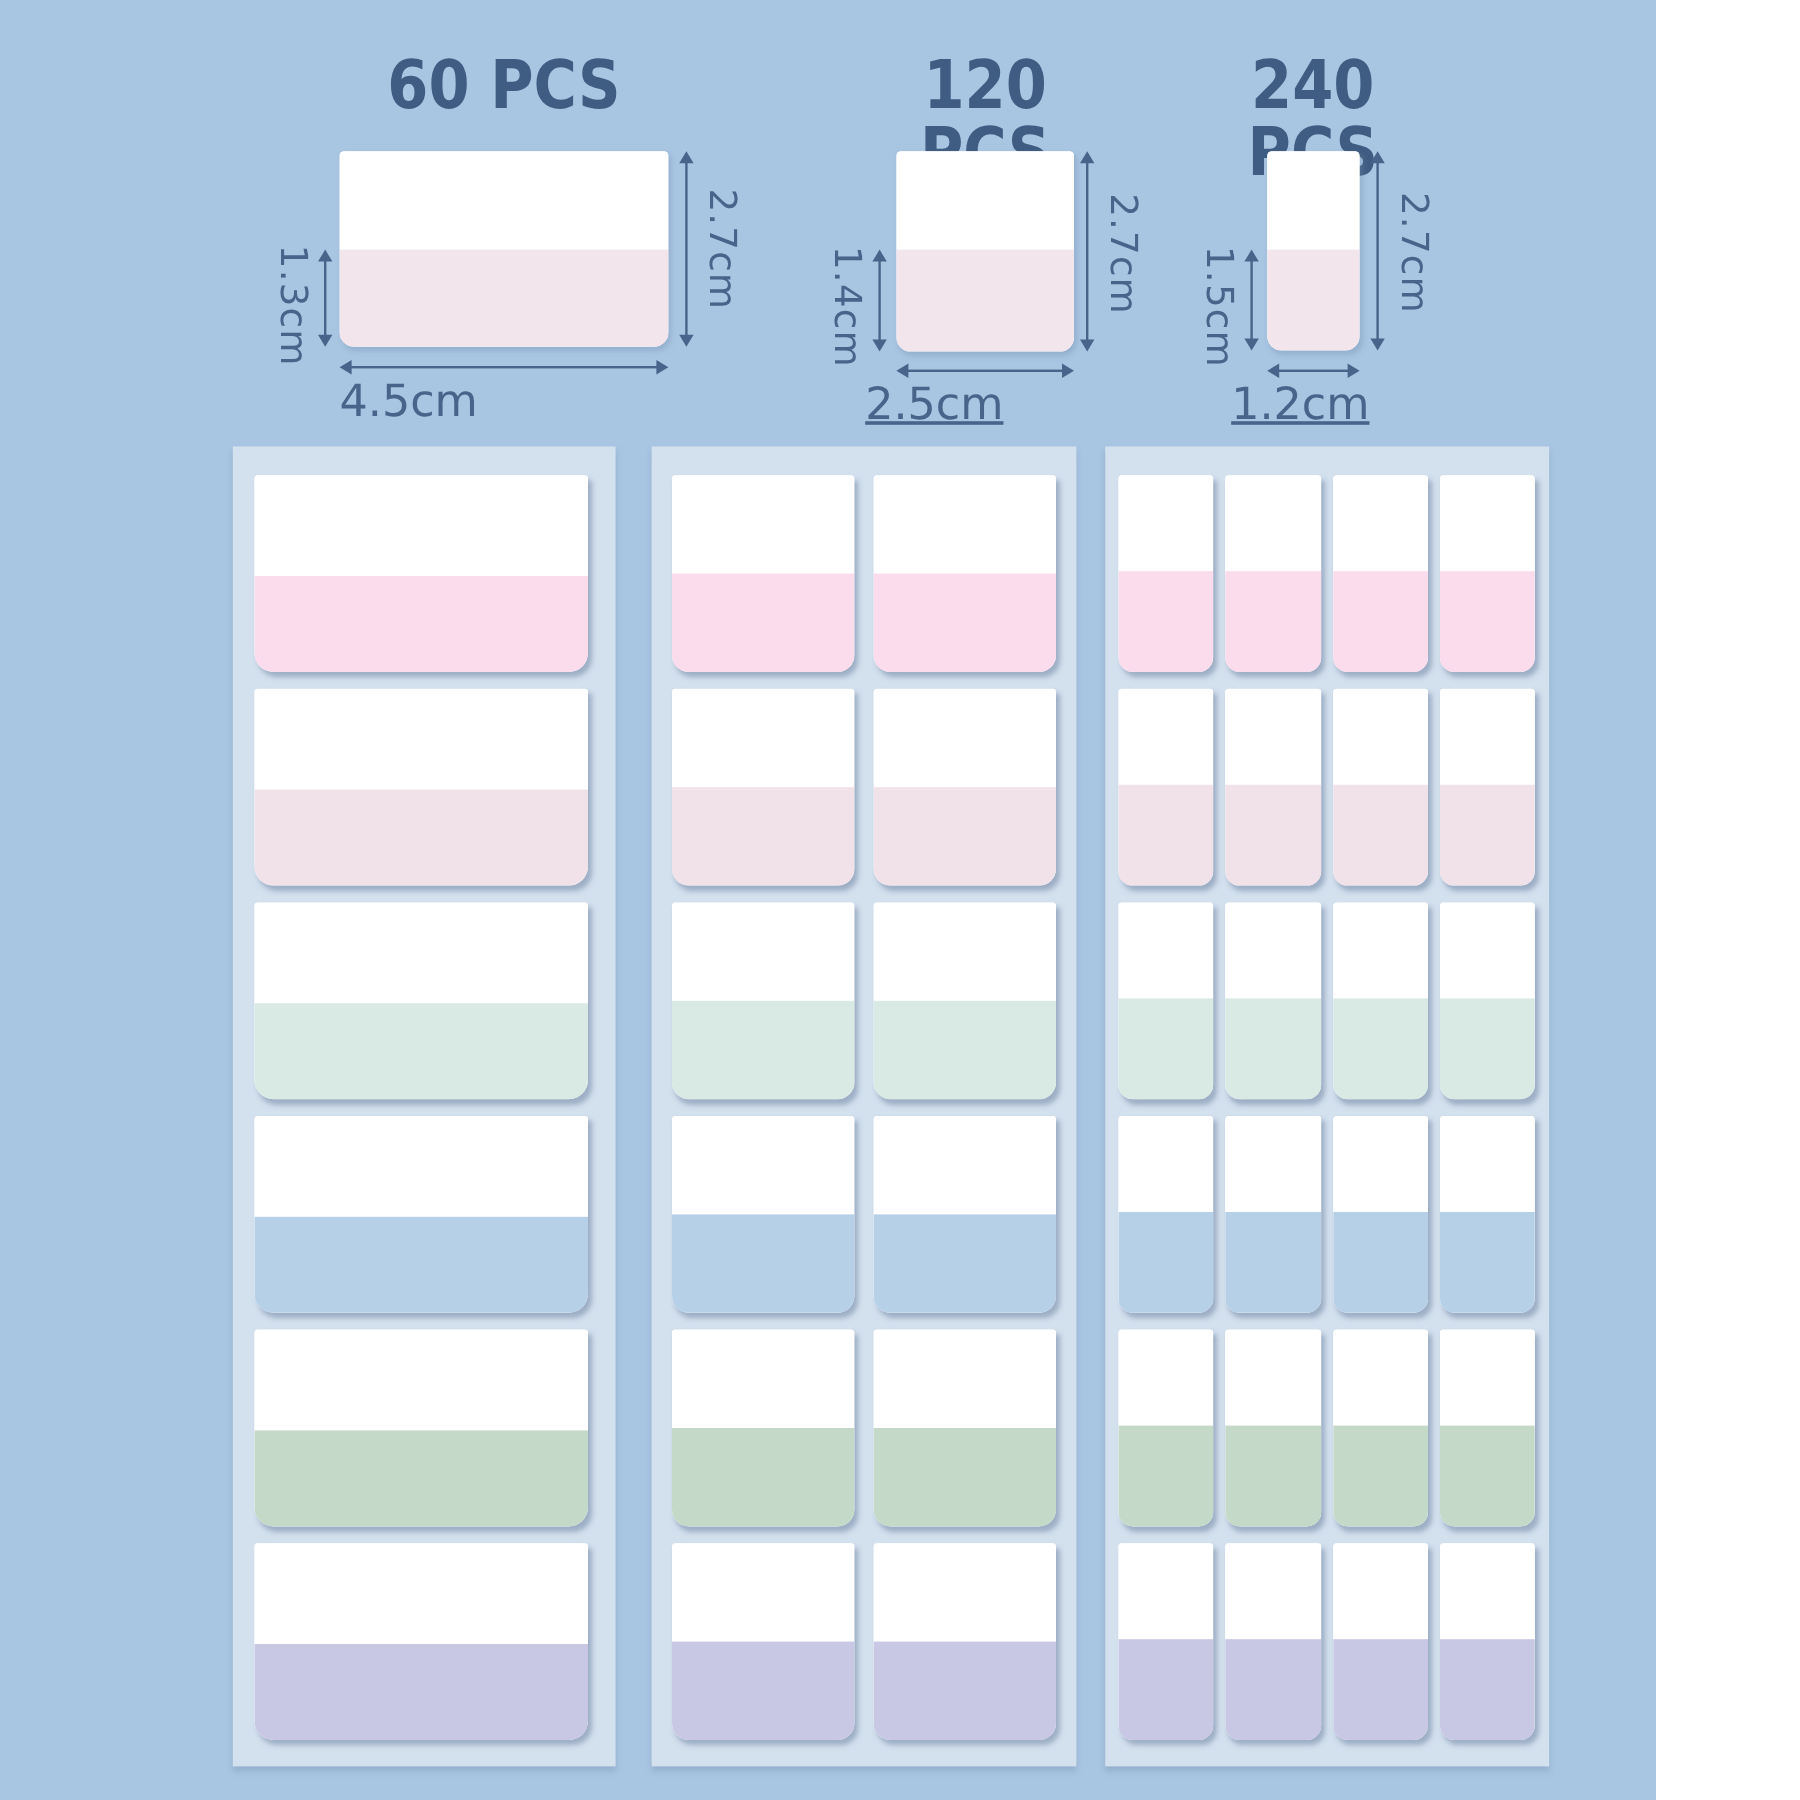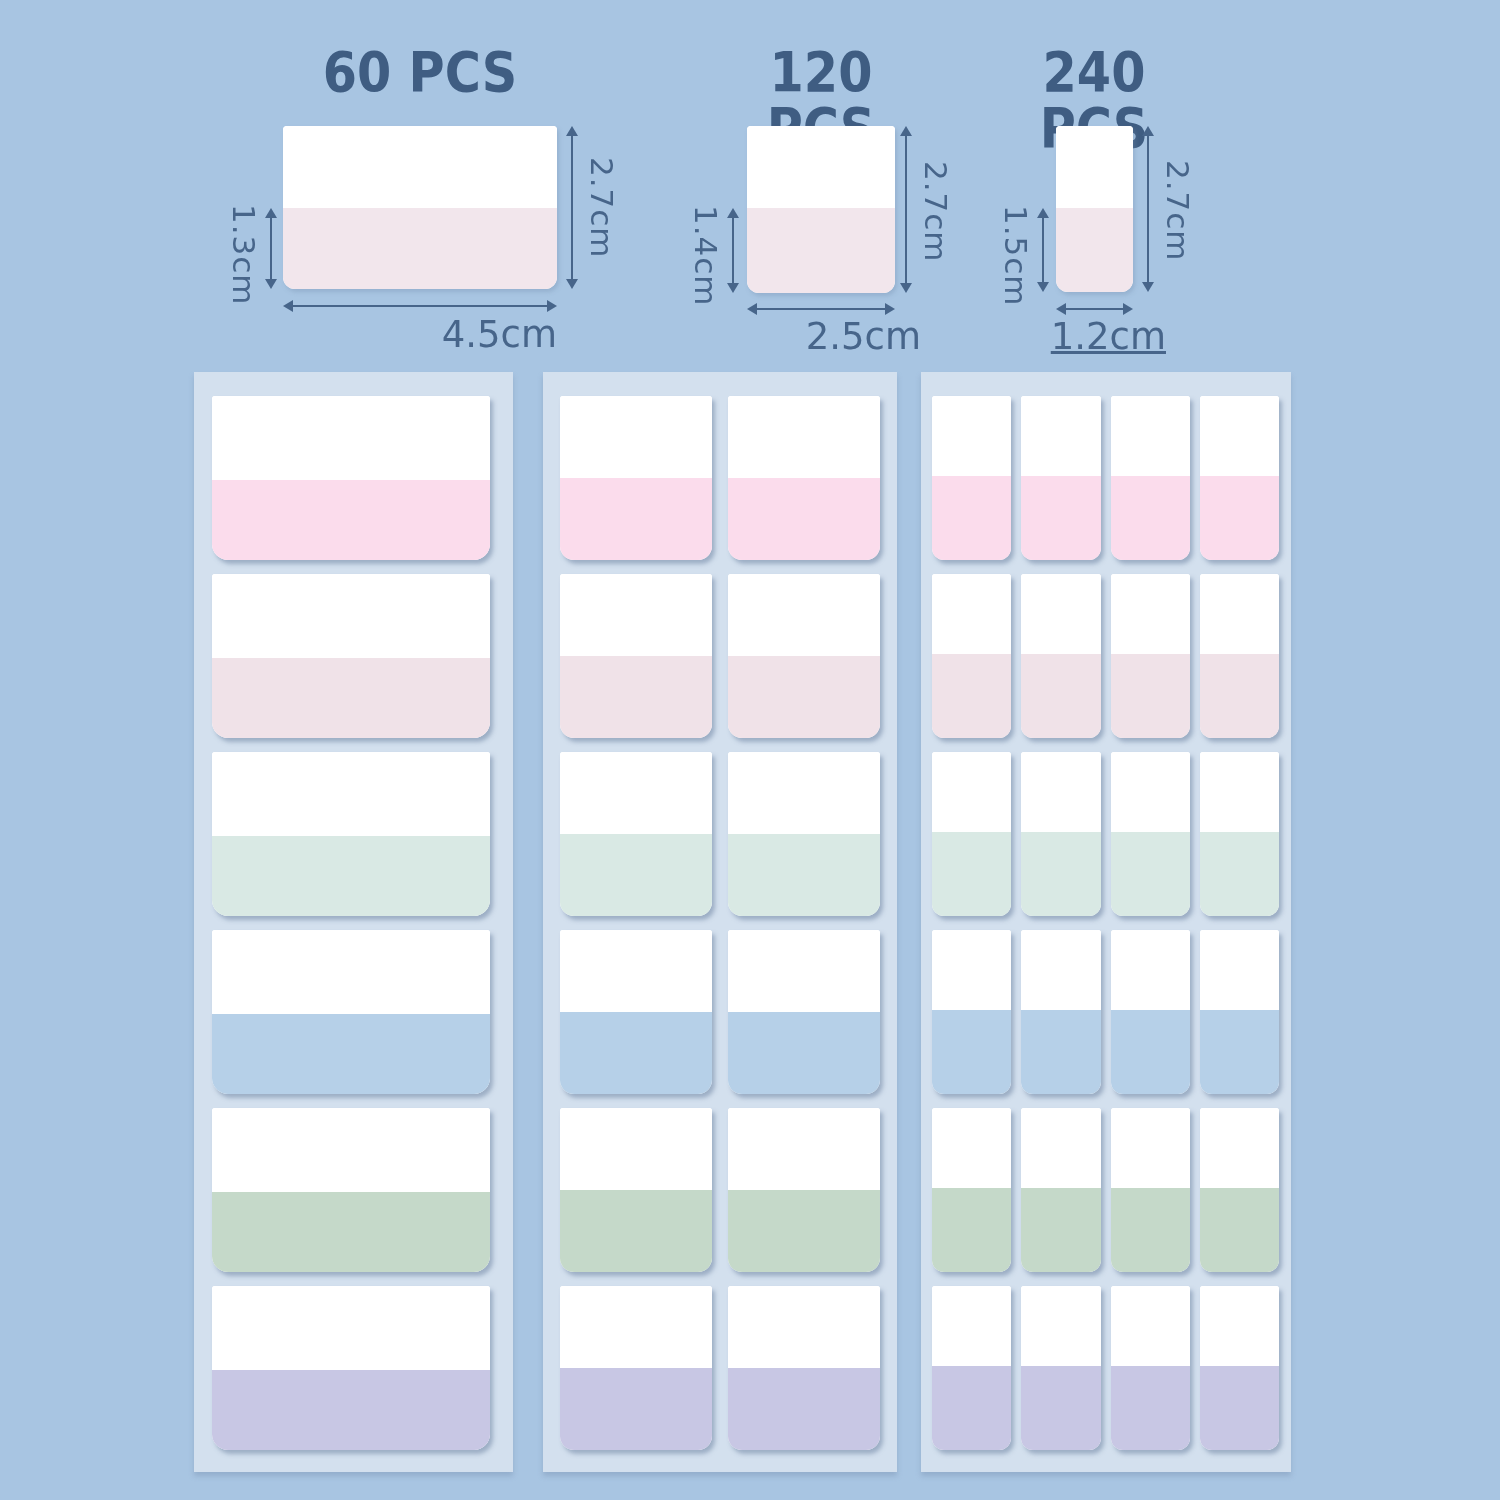--- a/index.html
+++ b/index.html
@@ -10,21 +10,21 @@
     --dband:#f2e6ec;
     --c0:#fbdcec;
     --c1:#f0e2e8;
     --c2:#d9e9e4;
     --c3:#b6d0e8;
     --c4:#c5d9c9;
     --c5:#c8c7e4;
   }
   html,body{margin:0;padding:0;}
   body{font-family:"DejaVu Sans",sans-serif;}
-  .stage{position:relative;width:1500px;height:1500px;background:var(--bg);overflow:hidden;}
+  .stage{position:relative;width:1380px;height:1500px;background:var(--bg);overflow:hidden;}
 
   
   .heading{position:absolute;text-align:center;font-size:56px;font-weight:bold;
     color:var(--heading);line-height:1;transform:scaleX(.88);}
 
   
   .dtab{position:absolute;display:flex;flex-direction:column;background:#fff;
     border-radius:4px 4px 12px 12px;overflow:hidden;
     box-shadow:2px 3px 4px rgba(116,140,172,.35);}
   .dtab .w{flex:1;background:#fff;}
@@ -40,21 +40,21 @@
   .harrow{position:absolute;height:12px;}
   .harrow .ln{position:absolute;top:5px;left:8px;right:8px;height:2px;background:var(--dim);}
   .harrow::before,.harrow::after{content:"";position:absolute;top:0;
     border-top:6px solid transparent;border-bottom:6px solid transparent;}
   .harrow::before{left:0;border-right:10px solid var(--dim);}
   .harrow::after{right:0;border-left:10px solid var(--dim);}
 
   
   .vlabel{position:absolute;writing-mode:vertical-rl;text-orientation:mixed;
     text-align:center;font-size:31px;color:var(--dim);width:40px;line-height:40px;letter-spacing:1px;}
-  .hlabel{position:absolute;text-align:right;font-size:37px;color:var(--dim);}
+  .hlabel{position:absolute;text-align:left;font-size:37px;color:var(--dim);}
 
   
   .sheet{position:absolute;box-sizing:border-box;background:var(--sheet);
     display:flex;flex-direction:column;gap:14px;
     box-shadow:0 4px 5px rgba(116,140,172,.38);}
   .trow{display:flex;flex:none;height:164px;}
   .sheetB .trow{gap:16px;}
   .sheetC .trow{gap:10px;}
   .tab{height:164px;display:flex;flex-direction:column;background:#fff;overflow:hidden;
     box-shadow:3px 4px 4px rgba(104,126,158,.5);}
@@ -101,21 +101,21 @@
       <i class="ln"></i>
     </div>
   <div class="vlabel" style="left:916px;top:128px;height:167px;">2.7cm</div>
   <div class="varrow" style="left:727px;top:208px;height:85px;">
       <i class="ln"></i>
     </div>
   <div class="vlabel" style="left:686px;top:205px;height:90px;">1.4cm</div>
   <div class="harrow" style="left:747px;top:303px;width:148px;">
       <i class="ln"></i>
     </div>
-  <div class="hlabel" style="left:721px;top:315px;width:200px;">2.5cm</div>
+  <div class="hlabel" style="left:721px;top:315px;width:200px;text-decoration:underline;">2.5cm</div>
 
   <div class="heading" style="left:969px;top:44px;width:250px;">240 PCS</div>
   <div class="dtab" style="left:1056px;top:126px;width:77px;height:166px;">
     <div class="w"></div>
     <div class="band" style="height:84px;"></div>
   </div>
   <div class="varrow" style="left:1142px;top:126px;height:166px;">
       <i class="ln"></i>
     </div>
   <div class="vlabel" style="left:1158px;top:128px;height:166px;">2.7cm</div>

